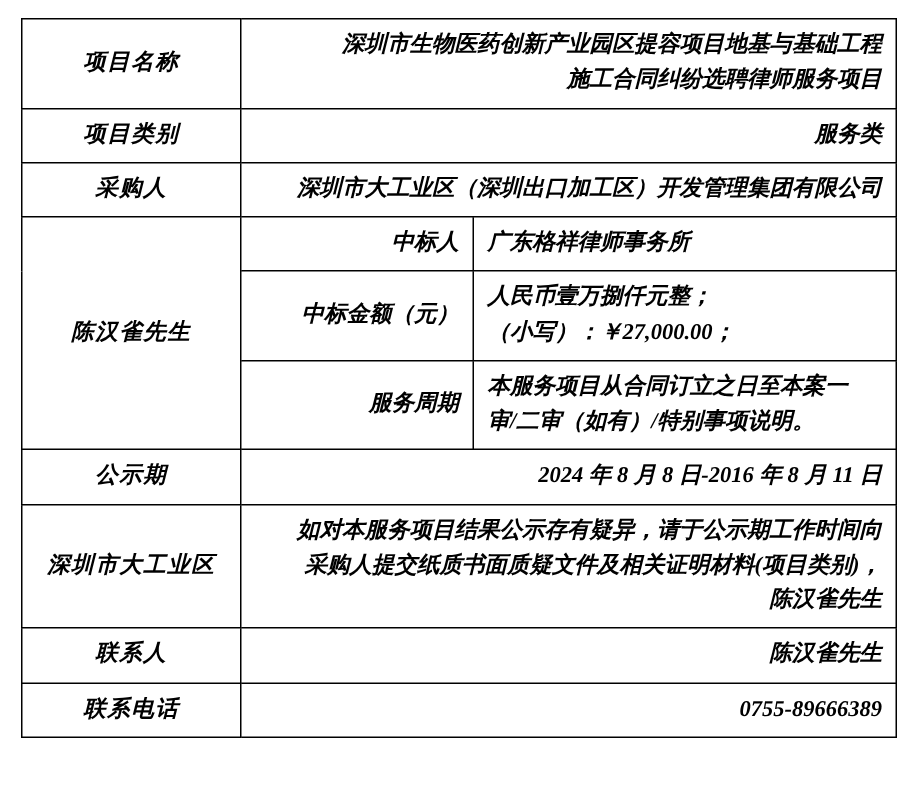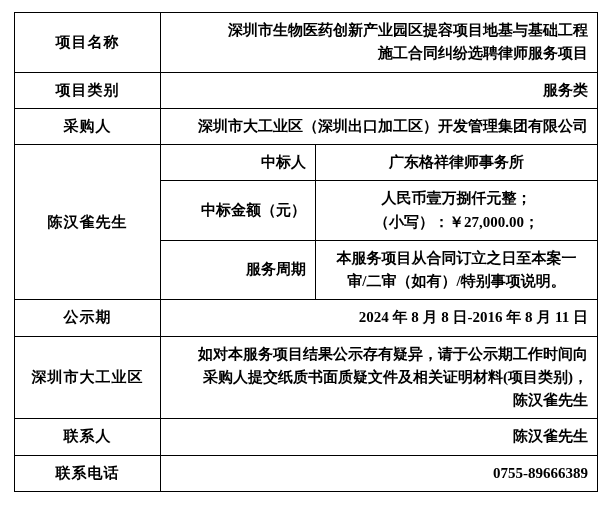--- a/index.html
+++ b/index.html
@@ -13,20 +13,21 @@
     font-family: "Liberation Serif", "DejaVu Serif", serif;
     color: #000000;
     overflow: hidden;
   }
   .page {
     width: 596px;
     height: 530px;
     position: relative;
     box-sizing: border-box;
     padding: 12px 14px 10px 14px;
+    font-style: italic;
   }
   table.bid-table {
     border-collapse: collapse;
     width: 584px;
     table-layout: fixed;
   }
   table.bid-table td {
     border: 1px solid #000000;
     vertical-align: middle;
     font-size: 15px;
@@ -42,21 +43,21 @@
   td.value {
     text-align: right;
     font-weight: bold;
   }
   td.sublabel {
     text-align: right;
     font-weight: bold;
     padding-left: 14px;
   }
   td.subvalue {
-    text-align: center;
+    text-align: left;
     font-weight: bold;
     padding-left: 12px;
   }
   .col-label { width: 146px; }
   .col-sub   { width: 155px; }
   .line { display: block; }
   .tall { line-height: 1.7; }
 </style>
 </head>
 <body>

